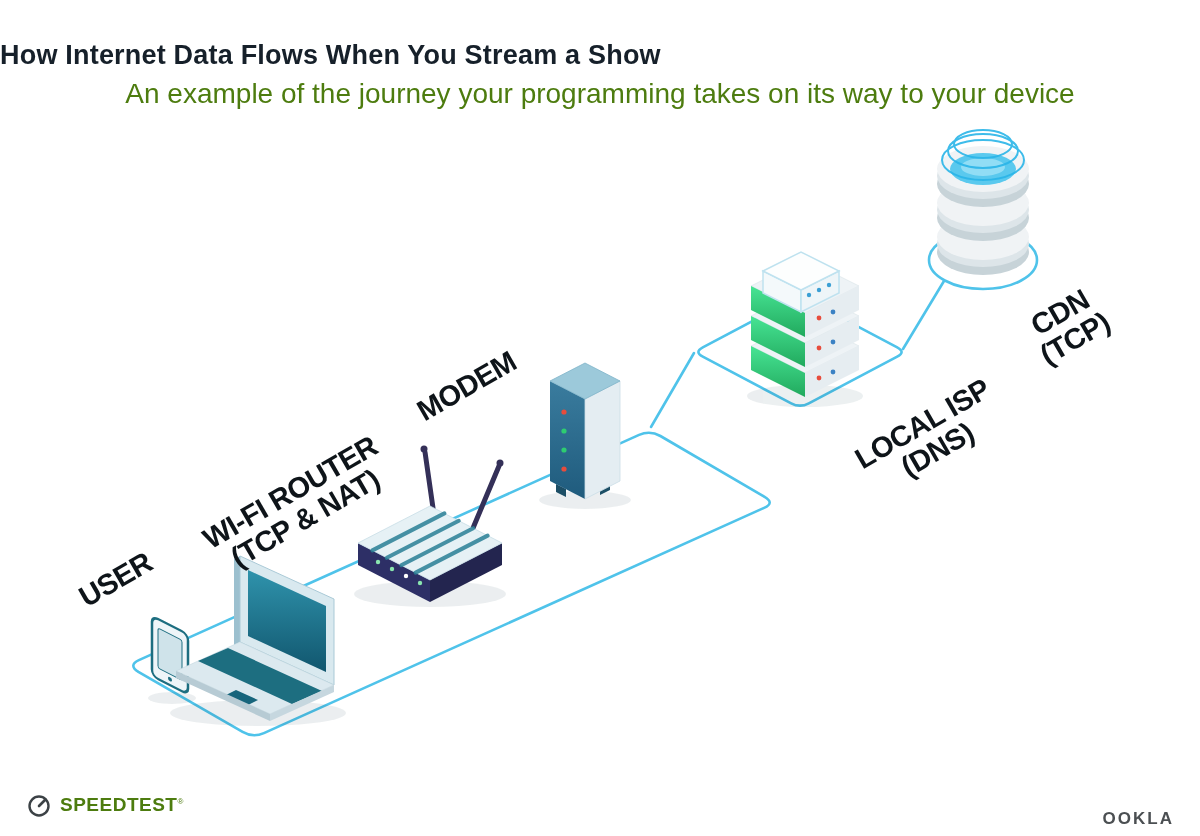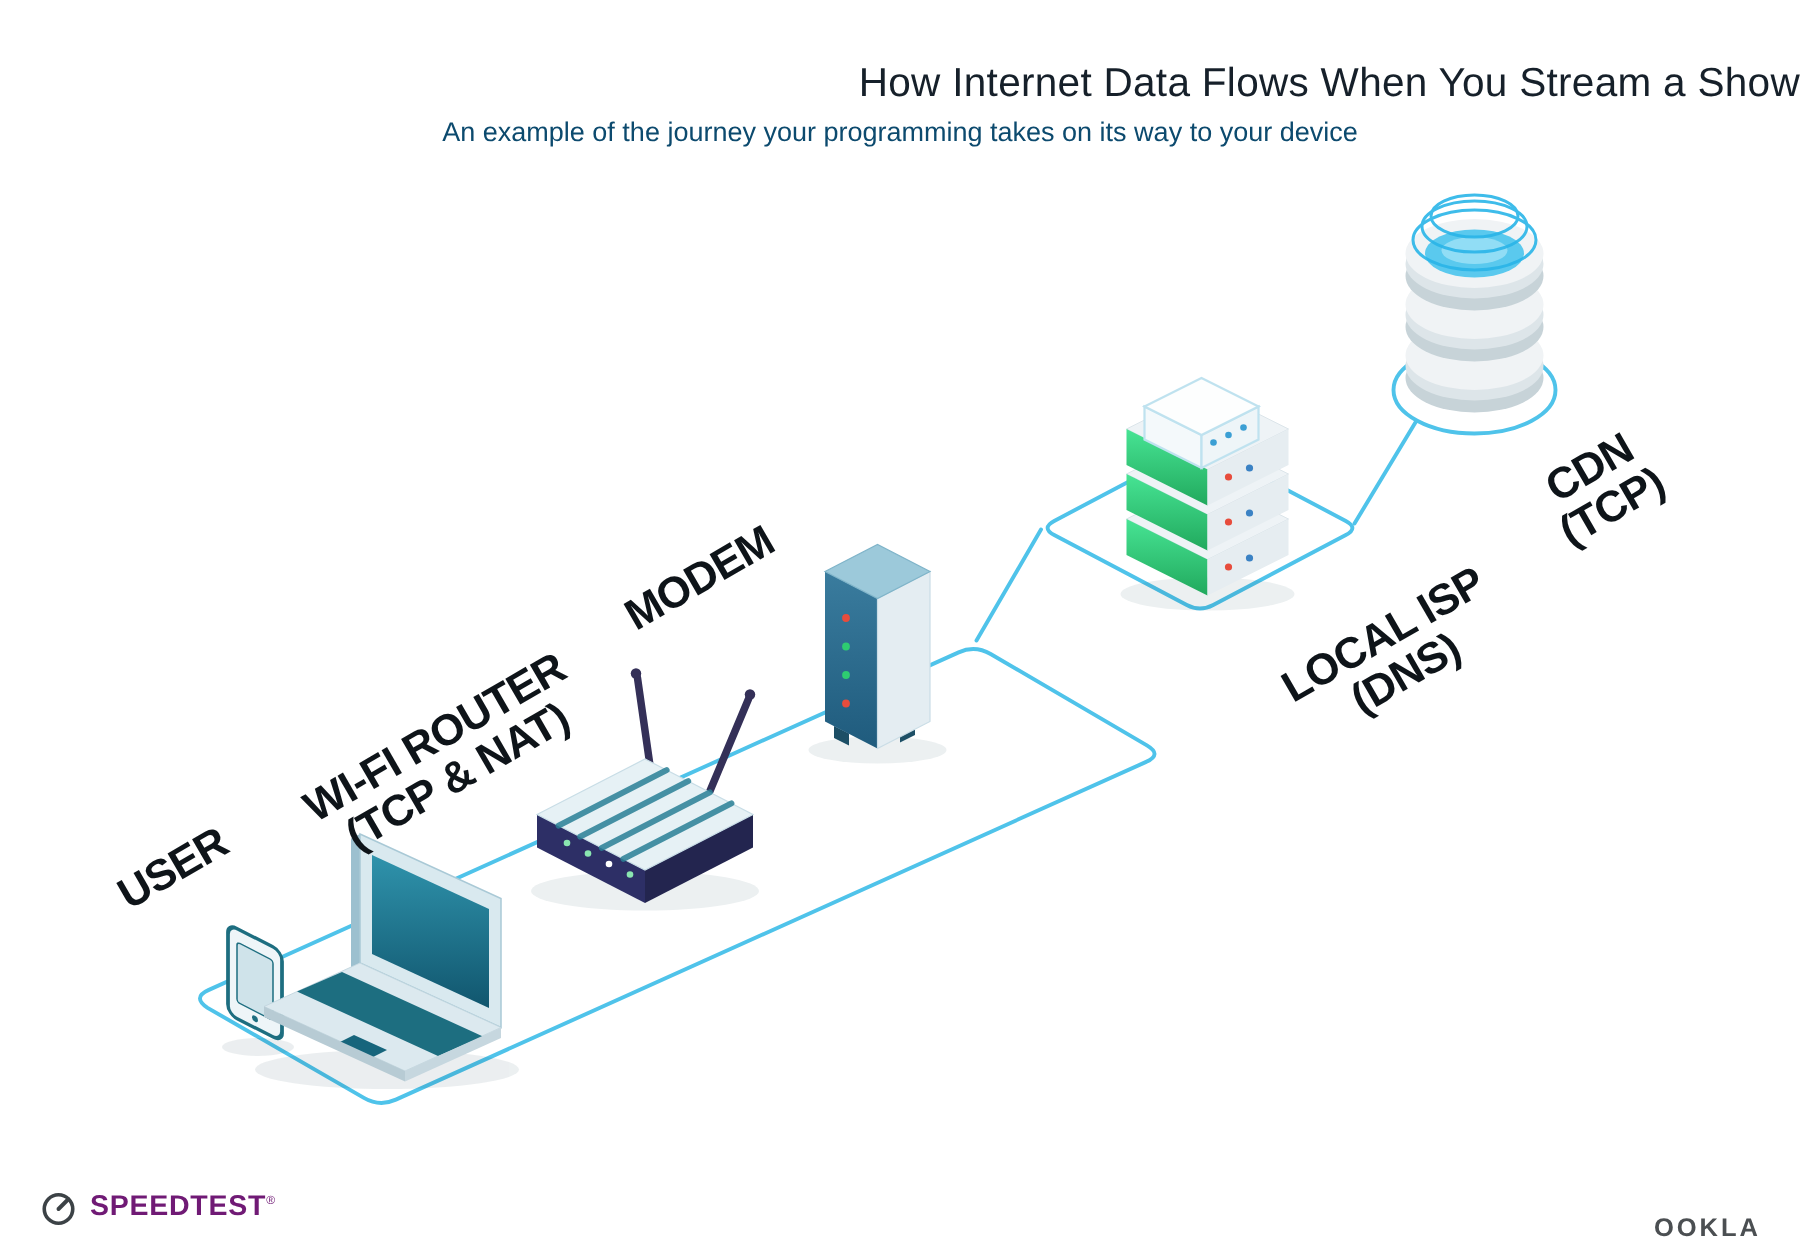--- a/index.html
+++ b/index.html
@@ -2,37 +2,37 @@
 <html style="--trace: #4fc3ea; --device-teal: #1d6e80; --router-navy: #2d2f66; --server-green: #2ecc71; --led-red: #e74c3c; --led-green: #2ecc71; --cdn-ring: #2ab5e8;"><head>
 <meta charset="utf-8">
 <style>
   :root{
     --trace:#4fc3ea; --device-teal:#1d6e80; --router-navy:#2d2f66;
     --server-green:#2ecc71; --led-red:#e74c3c; --led-green:#2ecc71; --cdn-ring:#2ab5e8;
   }
   *{margin:0;padding:0;box-sizing:border-box;}
   body{background:#ffffff;font-family:"Liberation Sans",sans-serif;}
   .stage{position:relative;width:1200px;height:836px;background:#ffffff;overflow:hidden;}
-  .title{position:absolute;top:40px;left:0;width:100%;text-align:right;
-         font-size:27px;font-weight:400;color:#16202a;letter-spacing:.2px;}
+  .title{position:absolute;top:40px;left:0;width:100%;text-align:left;
+         font-size:27px;font-weight:700;color:#16202a;letter-spacing:.2px;}
   .subtitle{position:absolute;top:78px;left:0;width:100%;text-align:center;
-         font-size:18px;font-weight:400;color:#0c4a6e;}
+         font-size:28px;font-weight:400;color:#4d7c0f;}
   .diagram-svg{position:absolute;left:0;top:0;}
   .node-label{position:absolute;font-weight:700;color:#0e1419;font-size:29px;
          line-height:1.04;letter-spacing:-0.5px;white-space:nowrap;text-align:center;
          transform:rotate(-30deg);transform-origin:0 0;}
   .node-label span{display:block;}
   .node-label span:empty{display:none;}
   .lbl-user{left:74px;top:586px;}
   .lbl-wifi{left:198px;top:528px;}
   .lbl-modem{left:412px;top:400px;}
   .lbl-isp{left:850px;top:448px;}
   .lbl-cdn{left:1020px;top:318px;}
   .footer-left{position:absolute;left:26px;bottom:18px;display:flex;align-items:center;gap:8px;}
-  .speedtest-text{font-size:19px;font-weight:700;color:#701a75;letter-spacing:.5px;}
+  .speedtest-text{font-size:19px;font-weight:700;color:#4d7c0f;letter-spacing:.5px;}
   .speedtest-text sup{font-size:8px;font-weight:400;vertical-align:super;}
   .footer-right{position:absolute;right:26px;bottom:7px;}
   .ookla-text{font-size:17px;font-weight:700;color:#4b4f52;letter-spacing:2px;}
 </style>
 </head>
 <body>
 
 <div class="stage">
 
   <h1 class="title">How Internet Data Flows When You Stream a Show</h1>

